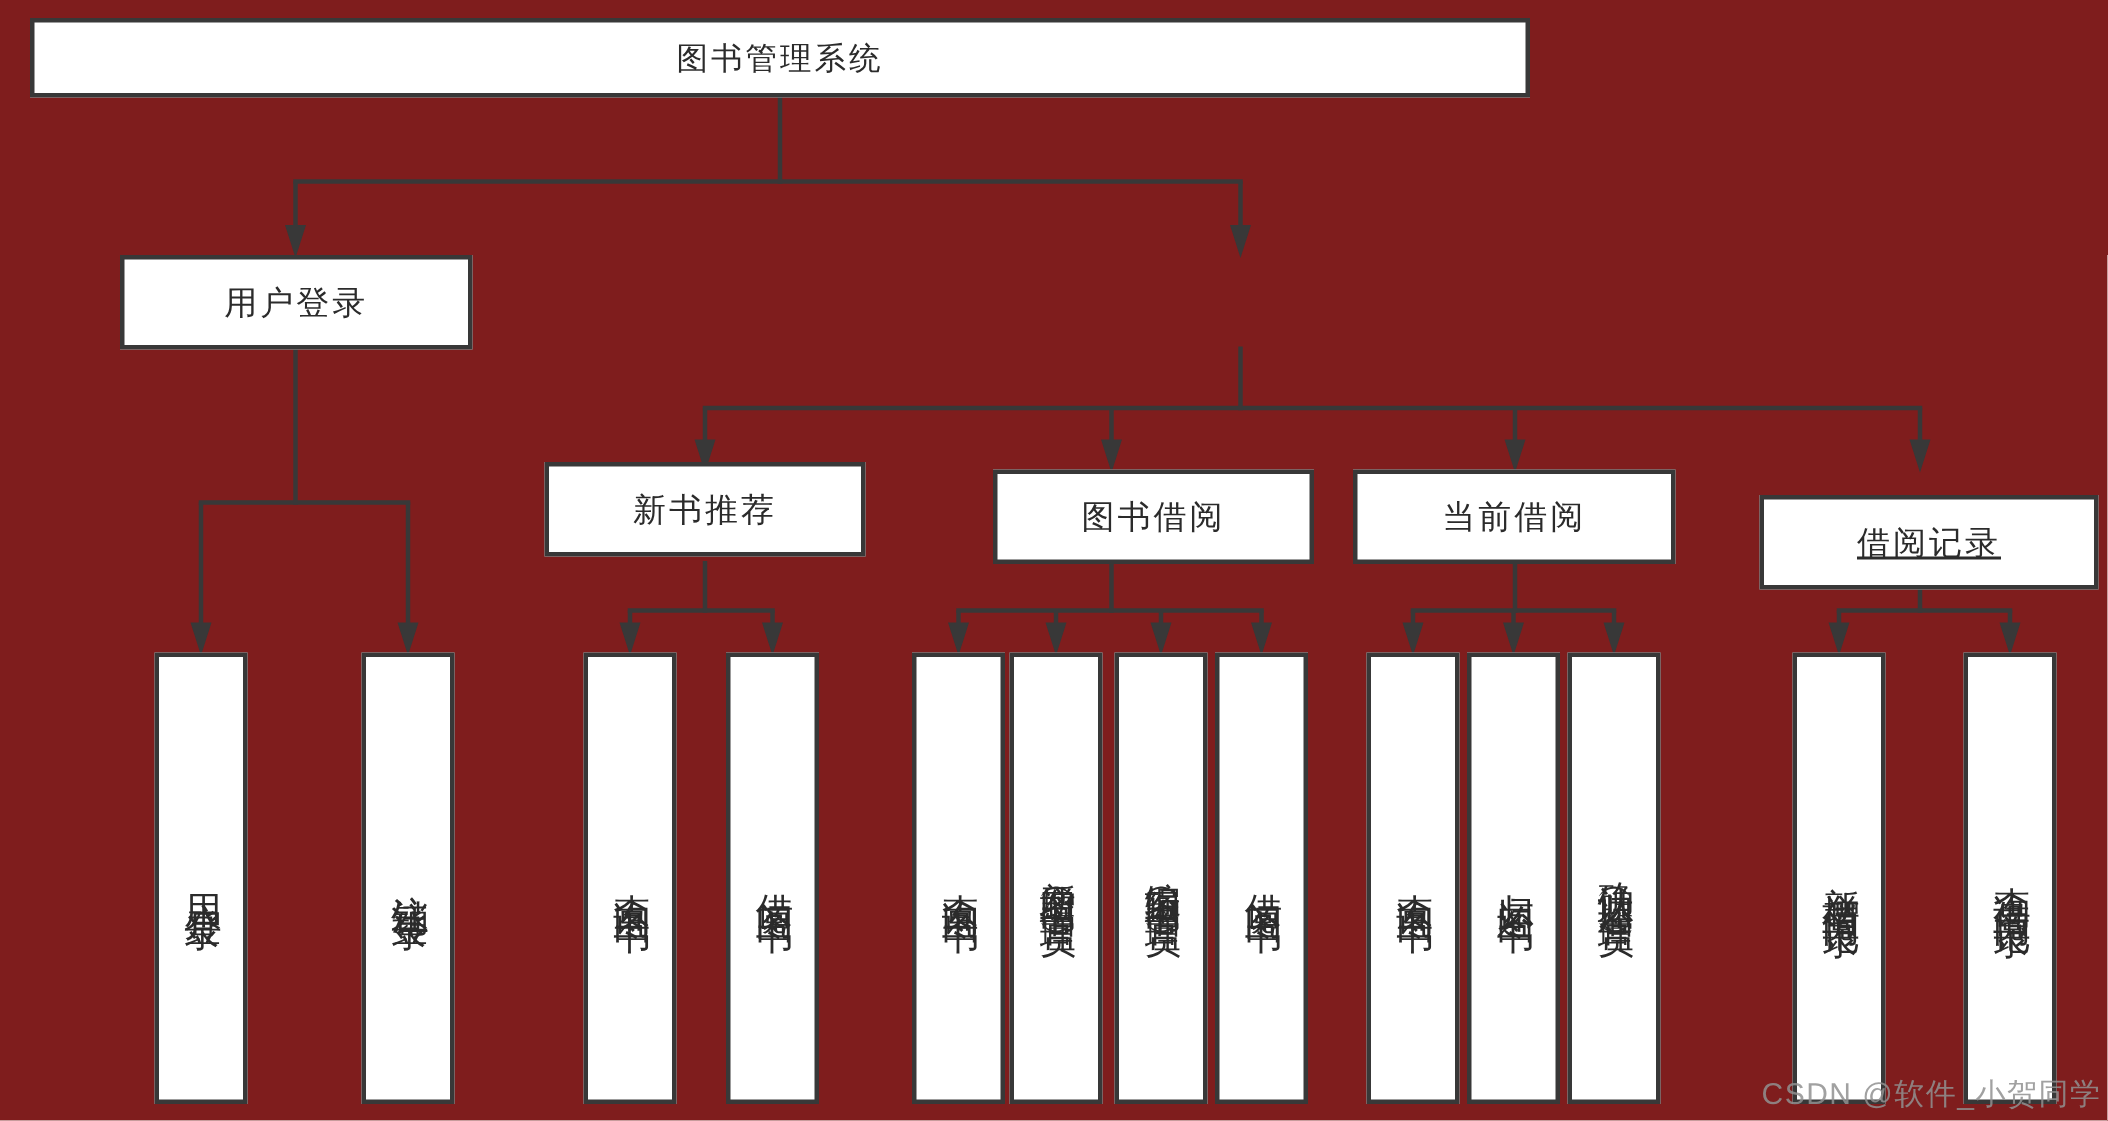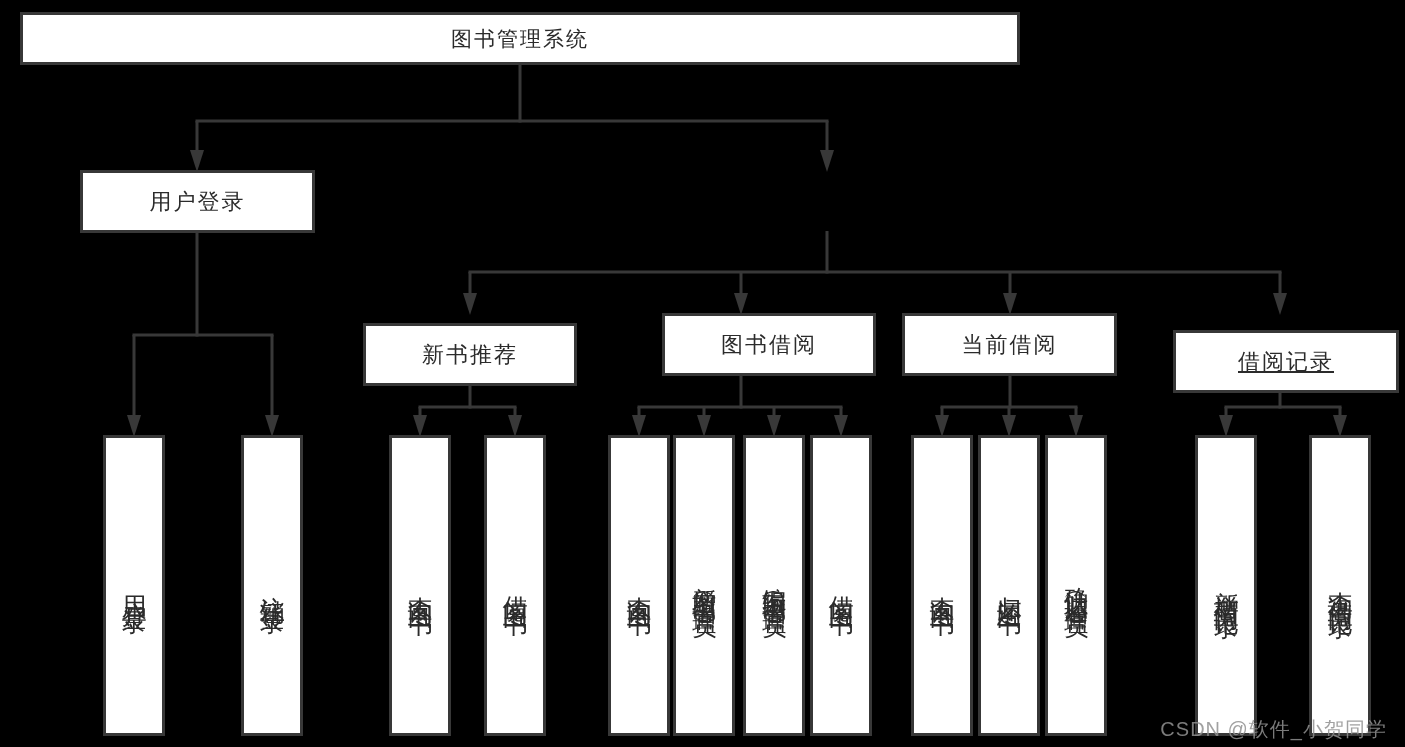--- a/index.html
+++ b/index.html
@@ -2,21 +2,21 @@
 <html><head>
 <meta charset="utf-8">
 <style>
   * { margin: 0; padding: 0; box-sizing: border-box; }
   html, body { background: #ffffff; }
   body { font-family: "Liberation Sans", sans-serif; }
   .canvas {
     position: relative;
     width: 1405px;
     height: 747px;
-    background: #000000;
+    background: #7f1d1d;
     overflow: hidden;
   }
   .connectors {
     position: absolute;
     left: 0; top: 0;
     width: 1405px;
     height: 747px;
   }
   .connectors line { stroke: #383838; stroke-width: 3; }
   .connectors polygon { fill: #383838; }
@@ -37,21 +37,21 @@
   .box.root-box span { font-size: 21px; }
   .box.v span {
     writing-mode: vertical-rl;
     font-size: 25px;
     letter-spacing: 5px;
     line-height: 1.1;
   }
   .box.v.long span { letter-spacing: 4px; font-size: 24px; }
   .watermark {
     position: absolute;
-    right: 18px;
+    right: 4px;
     bottom: 4px;
     font-size: 20px;
     letter-spacing: 1px;
     color: rgba(145, 145, 145, 0.85);
     white-space: nowrap;
     z-index: 10;
   }
 </style>
 </head>
 <body>
@@ -123,21 +123,21 @@
   </svg>
 
   <div class="box h root-box" style="left:20px; top:12px; width:1000px; height:53px;">
     <span>图书管理系统</span>
   </div>
 
   <div class="box h" style="left:80px; top:170px; width:235px; height:63px;">
     <span>用户登录</span>
   </div>
 
-  <div class="box h" style="left:363px; top:323px; width:214px; height:63px;">
+  <div class="box h" style="left:363px; top:308px; width:214px; height:63px;">
     <span>新书推荐</span>
   </div>
   <div class="box h" style="left:634px; top:313px; width:214px; height:63px;margin-left:28px;">
     <span>图书借阅</span>
   </div>
   <div class="box h" style="left:902px; top:313px; width:215px; height:63px;text-align:right;">
     <span>当前借阅</span>
   </div>
   <div class="box h" style="left:1173px; top:330px; width:226px; height:63px;text-decoration:underline;">
     <span>借阅记录</span>

